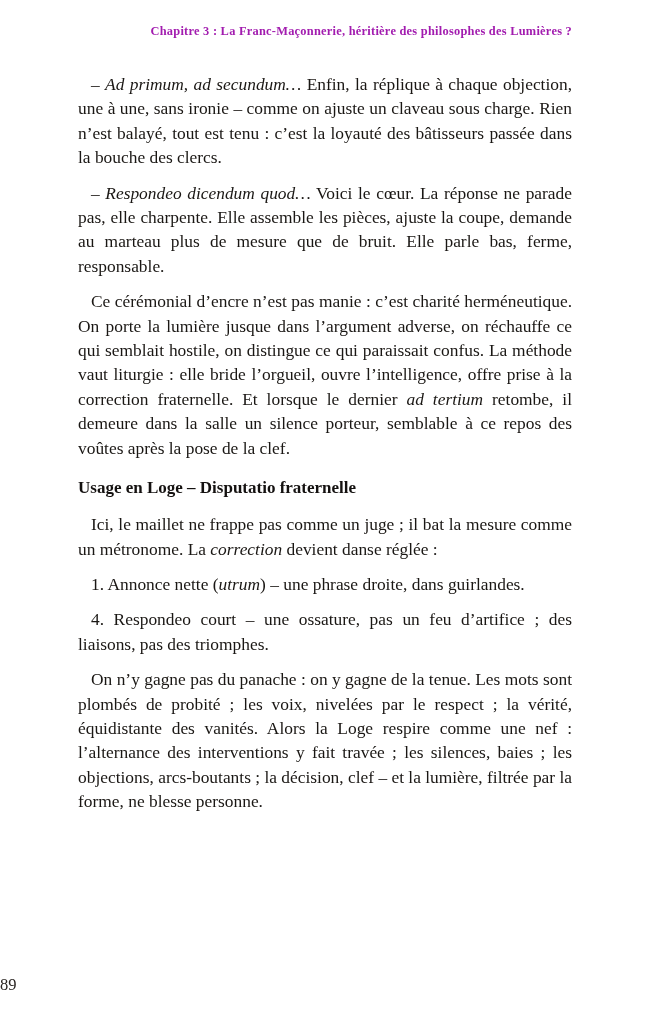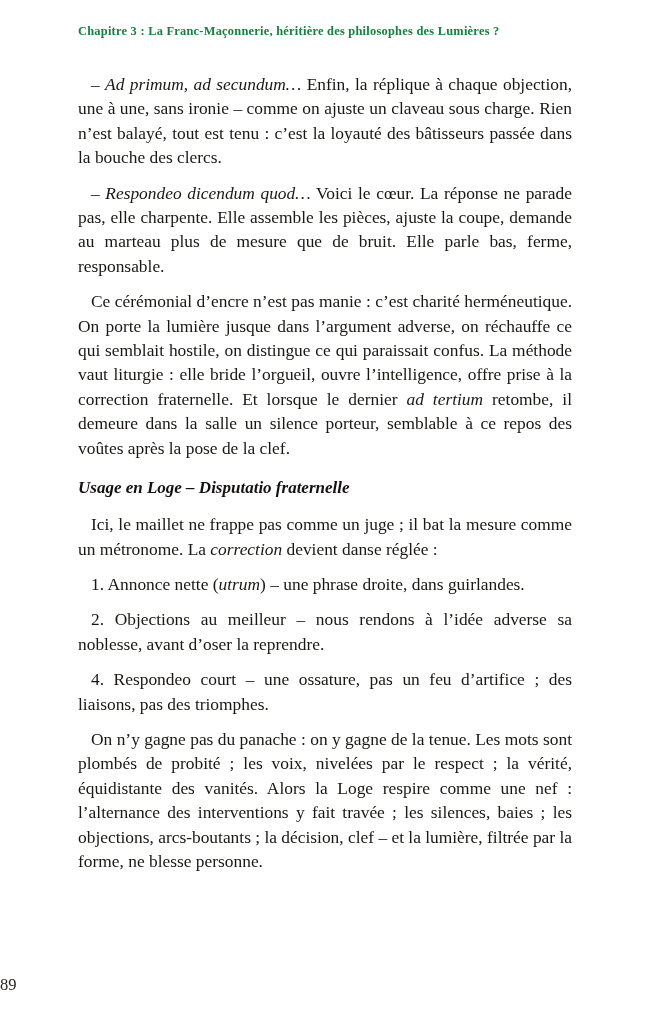--- a/index.html
+++ b/index.html
@@ -18,26 +18,26 @@
     height: 1024px;
     background: #ffffff;
     overflow: hidden;
     box-sizing: border-box;
   }
   .running-head {
     position: absolute;
     top: 24px;
     left: 78px;
     width: 494px;
-    text-align: left;
+    text-align: right;
     font-family: "Liberation Serif", "DejaVu Serif", serif;
     font-weight: bold;
     font-size: 12.4px;
     letter-spacing: 0.25px;
-    color: #15803d;
+    color: #a21caf;
     white-space: nowrap;
   }
   .body-block {
     position: absolute;
     top: 72px;
     left: 78px;
     width: 494px;
   }
   p.para {
     margin: 0 0 11px 0;
@@ -48,21 +48,20 @@
     hyphens: none;
     color: #1a1714;
   }
   p.para.indent {
     text-indent: 13px;
   }
   .subhead {
     margin: 16px 0 12px 0;
     font-size: 17px;
     line-height: 24px;
-    font-style: italic;
     font-weight: bold;
     text-align: left;
     color: #141110;
   }
   .it { font-style: italic; }
   .page-number {
     position: absolute;
     left: 0;
     right: 0;
     top: 975px;
@@ -85,21 +84,20 @@
     <p class="para indent"><span>– </span><span class="it">Respondeo dicendum quod…</span><span> Voici le cœur. La réponse ne parade pas, elle charpente. Elle assemble les pièces, ajuste la coupe, demande au marteau plus de mesure que de bruit. Elle parle bas, ferme, responsable.</span></p>
 
     <p class="para indent"><span>Ce cérémonial d’encre n’est pas manie : c’est charité herméneutique. On porte la lumière jusque dans l’argument adverse, on réchauffe ce qui semblait hostile, on distingue ce qui paraissait confus. La méthode vaut liturgie : elle bride l’orgueil, ouvre l’intelligence, offre prise à la correction fraternelle. Et lorsque le dernier </span><span class="it">ad tertium</span><span> retombe, il demeure dans la salle un silence porteur, semblable à ce repos des voûtes après la pose de la clef.</span></p>
 
     <div class="subhead">Usage en Loge  –  Disputatio fraternelle</div>
 
     <p class="para indent"><span>Ici, le maillet ne frappe pas comme un juge ; il bat la mesure comme un métronome. La </span><span class="it">correction</span><span> devient danse réglée :</span></p>
 
     <p class="para indent"><span>1.</span><span> Annonce nette (</span><span class="it">utrum</span><span>) – une phrase droite, dans guirlandes.</span></p>
 
-    <p class="para indent"><span>2.</span><span> Objections au meilleur – nous rendons à l’idée adverse sa noblesse, avant d’oser la reprendre.</span><span class="it"></span><span></span></p>
 
 
     <p class="para indent"><span>4.</span><span> Respondeo court – une ossature, pas un feu d’artifice ; des liaisons, pas des triomphes.</span><span class="it"></span><span></span></p>
 
 
     <p class="para indent">On n’y gagne pas du panache : on y gagne de la tenue. Les mots sont plombés de probité ; les voix, nivelées par le respect ; la vérité, équidistante des vanités. Alors la Loge respire comme une nef : l’alternance des interventions y fait travée ; les silences, baies ; les objections, arcs-boutants ; la décision, clef – et la lumière, filtrée par la forme, ne blesse personne.</p>
 
   </div>
 
   <div class="page-number">89</div>

